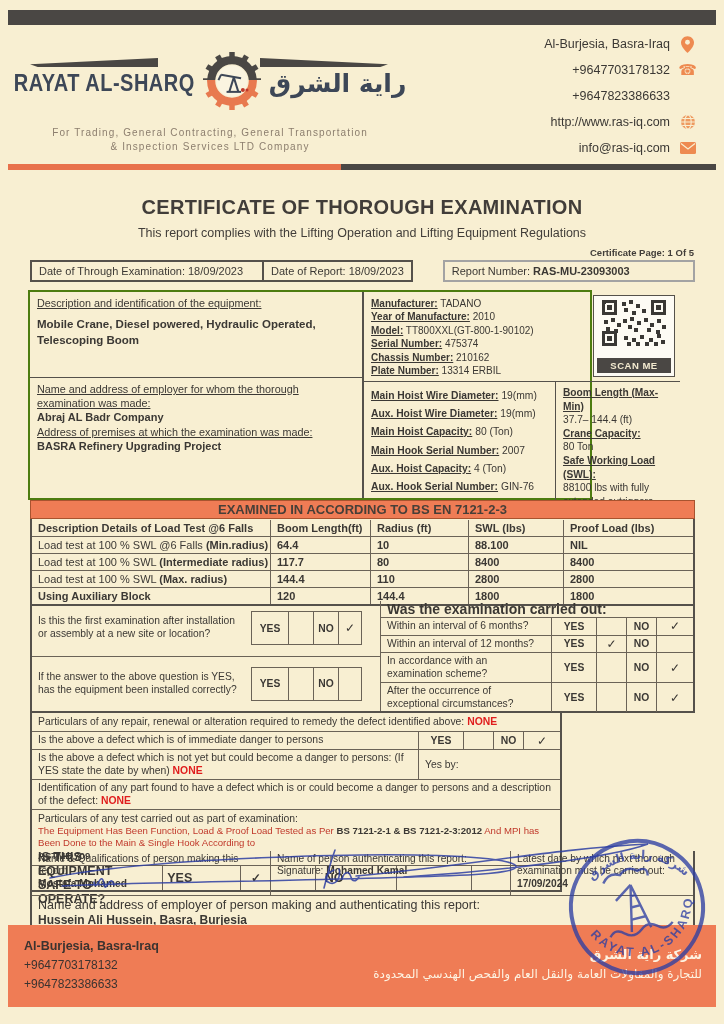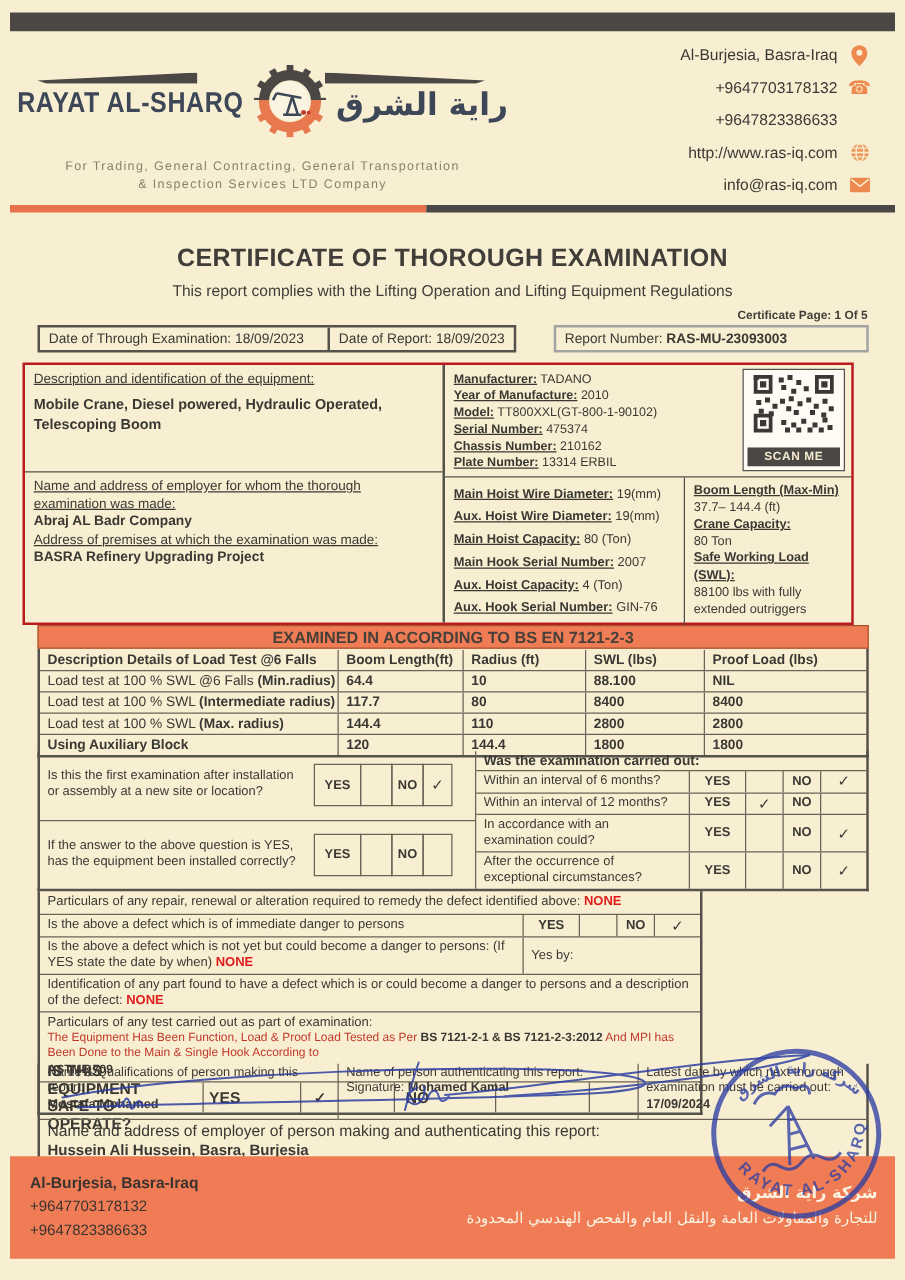--- a/index.html
+++ b/index.html
@@ -28,21 +28,21 @@
   .page-note{position:absolute;top:247px;right:30px;font-size:9.5px;font-weight:bold;color:#413d39;}
   
   .dates{position:absolute;top:260px;left:30px;width:665px;height:22px;display:flex;font-size:11px;}
   .dates .grp{display:flex;border:2px solid #55514b;}
   .dates .cell{padding:3px 7px;white-space:nowrap;}
   .dates .cell+.cell{border-left:2px solid #55514b;margin-left:12px;}
   .dates .gap{width:30px;}
   .dates .rep{flex:1;border:2px solid #a3a3a3;padding:3px 7px;white-space:nowrap;}
   b.rn{font-weight:bold;}
   
-  .equip{position:absolute;top:290px;left:18px;width:665px;height:210px;border:2px solid #b91c1c;display:flex;box-sizing:border-box;}
+  .equip{position:absolute;top:290px;left:28px;width:564px;height:210px;border:2px solid #4d7c0f;display:flex;box-sizing:border-box;}
   .eq-left{width:336px;border-right:2px solid #55514b;display:flex;flex-direction:column;box-sizing:border-box;}
   .eq-desc{height:86px;border-bottom:1.5px solid #55514b;padding:4px 7px;box-sizing:border-box;}
   .eq-emp{flex:1;padding:4px 7px;}
   .lbl-u{font-size:10.8px;text-decoration:underline;line-height:14px;}
   .val-b{font-size:11.5px;font-weight:bold;line-height:16px;margin-top:6px;}
   .val-b2{font-size:11px;font-weight:bold;line-height:15px;}
   .eq-right{flex:1;display:flex;flex-direction:column;}
   .eq-manu{height:90px;border-bottom:1.5px solid #55514b;position:relative;padding:5px 7px;box-sizing:border-box;}
   .m-row{font-size:10px;line-height:13.4px;white-space:nowrap;}
   .m-row .ml{font-weight:bold;text-decoration:underline;}
@@ -79,21 +79,21 @@
   
   .quest{position:absolute;top:601px;left:30px;width:665px;height:112px;border:2px solid #55514b;border-top:none;box-sizing:border-box;display:flex;font-size:10.3px;}
   .q-left{width:348px;display:flex;flex-direction:column;box-sizing:border-box;}
   .q-lrow{flex:1;display:flex;align-items:center;}
   .q-lrow+.q-lrow{border-top:1px solid #6b6357;}
   .q-text{width:208px;padding:2px 6px;line-height:12.8px;}
   .mini{display:flex;height:34px;}
   .mc{border:1px solid #6b6357;margin-left:-1px;display:flex;align-items:center;justify-content:center;box-sizing:border-box;}
   .mc.yes{width:38px;font-weight:bold;} .mc.blank{width:26px;} .mc.no{width:26px;font-weight:bold;} .mc.chk{width:24px;}
   .q-right{flex:1;border-left:1px solid #6b6357;display:flex;flex-direction:column;}
-  .q-hdr{height:18px;display:flex;align-items:center;padding:0 6px;font-weight:bold;font-size:11px;border-bottom:1px solid #6b6357;}
+  .q-hdr{height:18px;display:flex;align-items:center;padding:0 6px;font-weight:bold;font-size:14px;border-bottom:1px solid #6b6357;}
   .q-rrow{flex:1;display:flex;align-items:stretch;}
   .q-rrow+.q-rrow{border-top:1px solid #6b6357;}
   .q-rtext{flex:1;padding:2px 6px;display:flex;align-items:center;line-height:12.5px;}
   .q-cell{border-left:1px solid #6b6357;display:flex;align-items:center;justify-content:center;box-sizing:border-box;}
   .q-cell.yes{width:45px;font-weight:bold;} .q-cell.c1{width:30px;} .q-cell.no{width:30px;font-weight:bold;} .q-cell.c2{width:37px;}
   .chkmark{font-size:12px;}
   
   .parts{position:absolute;top:713px;left:30px;width:532px;border:2px solid #55514b;border-top:none;box-sizing:border-box;font-size:10.4px;}
   .p-row{display:flex;align-items:center;border-top:1px solid #6b6357;min-height:18px;box-sizing:border-box;}
   .p-row:first-child{border-top:none;}
@@ -379,21 +379,21 @@
         <div class="q-cell c2 chkmark">✓</div>
       </div>
       <div class="q-rrow">
         <div class="q-rtext">Within an interval of 12 months?</div>
         <div class="q-cell yes">YES</div>
         <div class="q-cell c1 chkmark">✓</div>
         <div class="q-cell no">NO</div>
         <div class="q-cell c2 chkmark"></div>
       </div>
       <div class="q-rrow">
-        <div class="q-rtext">In accordance with an examination could?</div>
+        <div class="q-rtext">In accordance with an examination scheme?</div>
         <div class="q-cell yes">YES</div>
         <div class="q-cell c1 chkmark"></div>
         <div class="q-cell no">NO</div>
         <div class="q-cell c2 chkmark">✓</div>
       </div>
       <div class="q-rrow">
         <div class="q-rtext">After the occurrence of exceptional circumstances?</div>
         <div class="q-cell yes">YES</div>
         <div class="q-cell c1 chkmark"></div>
         <div class="q-cell no">NO</div>

